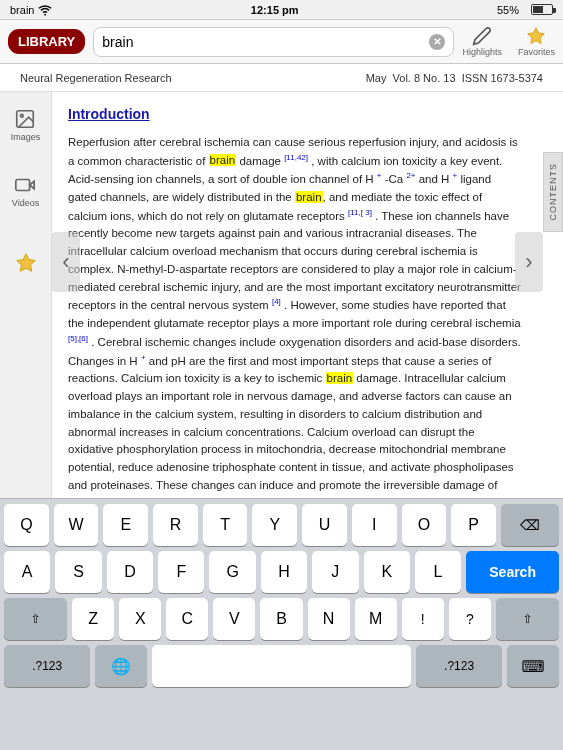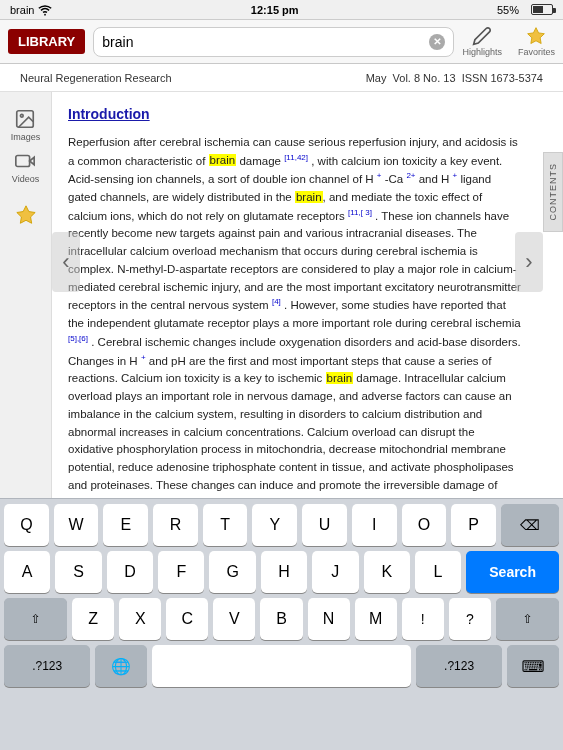--- a/index.html
+++ b/index.html
@@ -53,21 +53,21 @@
       border-bottom: 1px solid #c8c8c8;
       display: flex;
       align-items: center;
       padding: 0 8px;
       gap: 8px;
     }
     #library-btn {
       background: #8b0000;
       color: white;
       border: none;
-      border-radius: 3px;
+      border-radius: 11px;
       padding: 5px 10px;
       font-size: 13px;
       font-weight: 600;
       cursor: pointer;
       white-space: nowrap;
     }
     #search-bar {
       flex: 1;
       display: flex;
       align-items: center;
@@ -131,21 +131,21 @@
 
     
     #left-sidebar {
       width: 52px;
       background: #f0f0f0;
       border-right: 1px solid #ddd;
       display: flex;
       flex-direction: column;
       align-items: center;
       padding-top: 12px;
-      gap: 0;
+      gap: 24px;
     }
     .sidebar-item {
       display: flex;
       flex-direction: column;
       align-items: center;
       cursor: pointer;
       padding: 4px;
     }
     .sidebar-item svg { width: 22px; height: 22px; color: #666; }
     .sidebar-item-label { font-size: 9px; color: #555; margin-top: 2px; }

